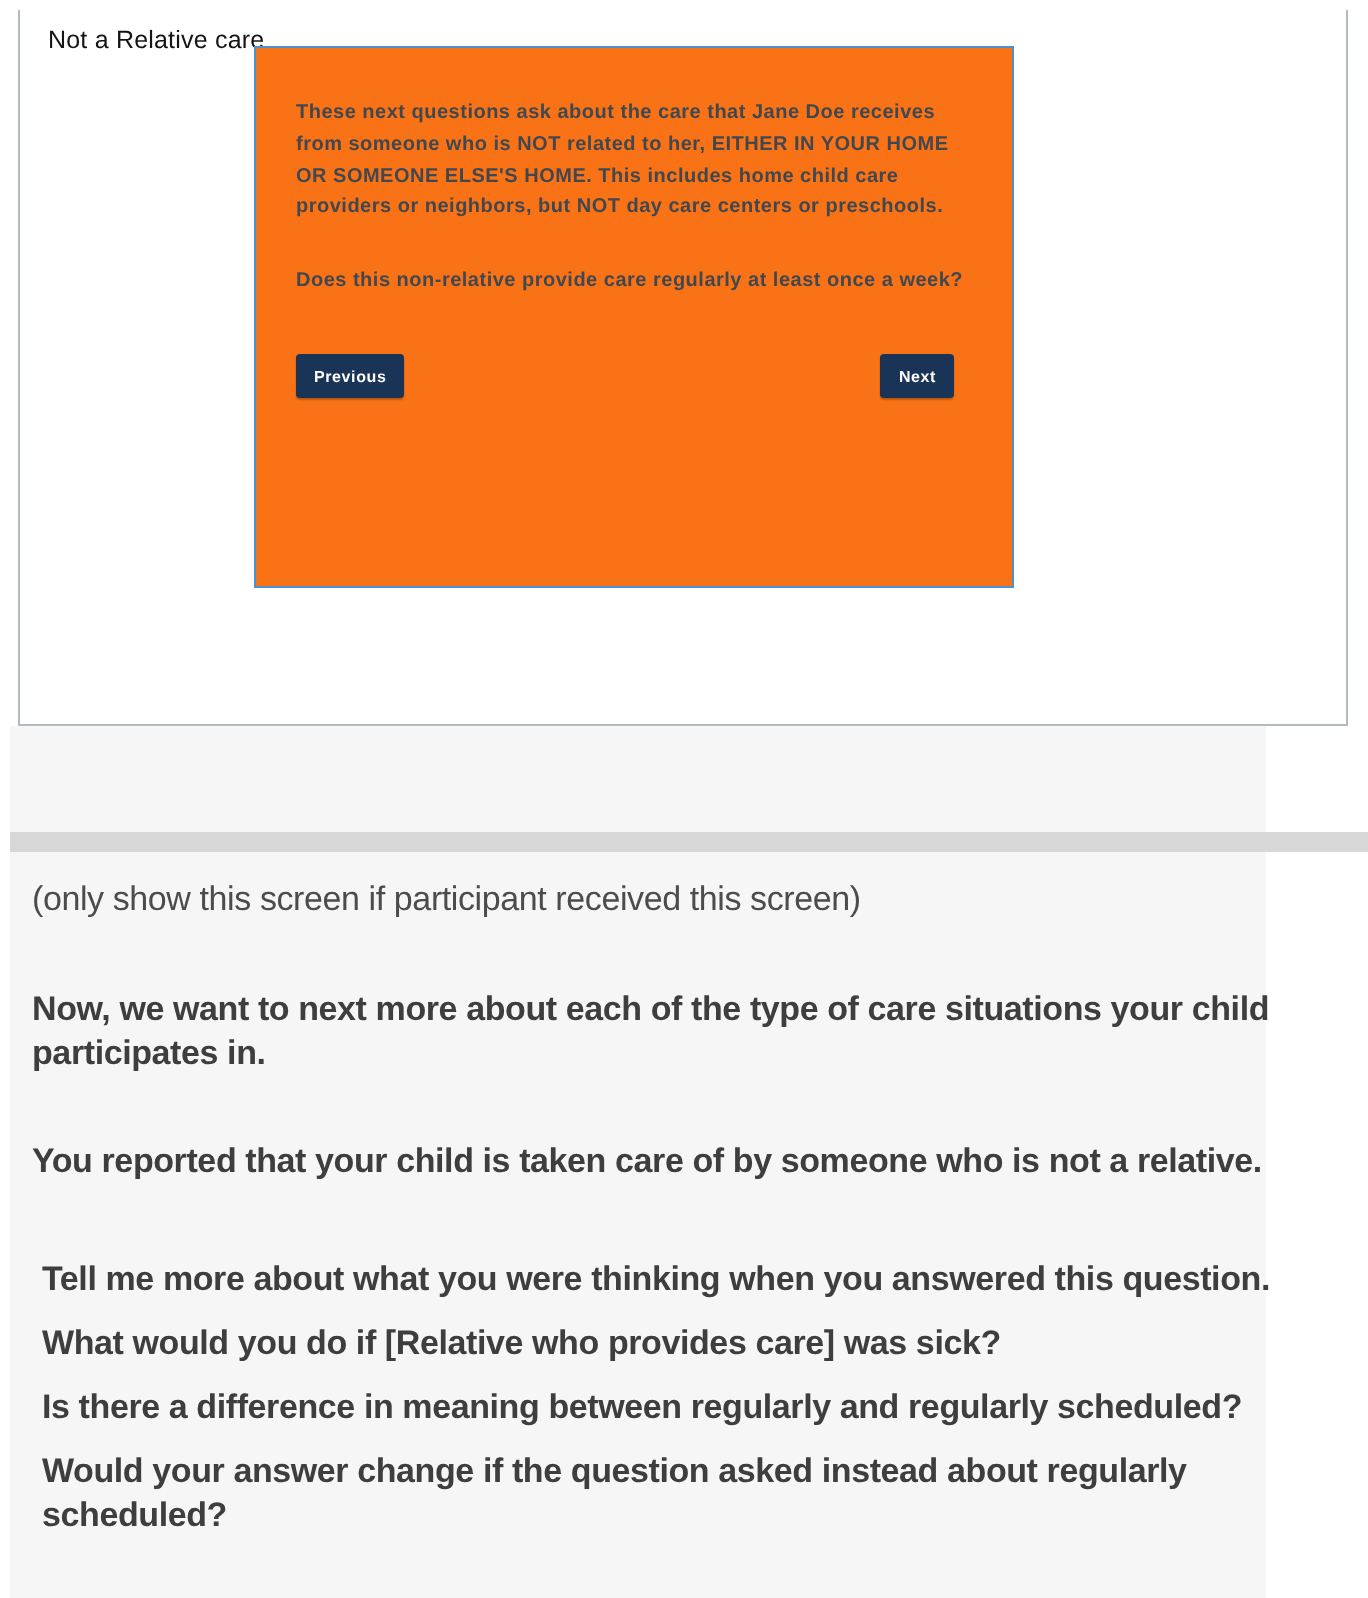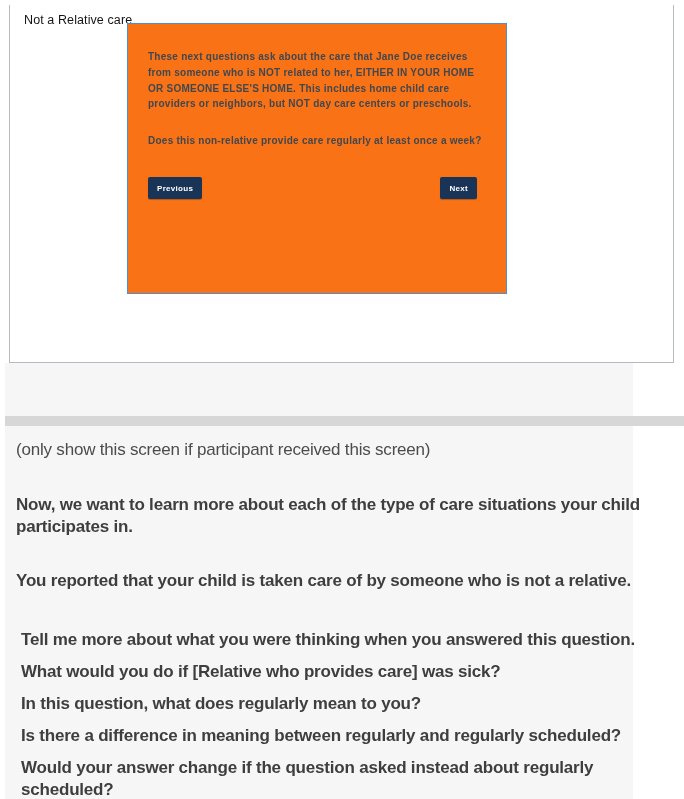--- a/index.html
+++ b/index.html
@@ -141,25 +141,24 @@
     </div>
   </div>
 </div>
 
 <div class="bottom-section">
   <div class="divider"></div>
 
   <div class="notes">
     <div class="condition-note">(only show this screen if participant received this screen)</div>
 
-    <div class="note-paragraph">Now, we want to learn more about each of the type of care situations your child participates in.</div>
+    <div class="note-paragraph">Now, we want to next more about each of the type of care situations your child participates in.</div>
 
     <div class="note-paragraph">You reported that your child is taken care of by someone who is not a relative.</div>
 
     <div>
       <div class="probe-question">Tell me more about what you were thinking when you answered this question.</div>
       <div class="probe-question">What would you do if [Relative who provides care] was sick?</div>
-      <div class="probe-question">In this question, what does regularly mean to you?</div>
       <div class="probe-question">Is there a difference in meaning between regularly and regularly scheduled?</div>
       <div class="probe-question">Would your answer change if the question asked instead about regularly scheduled?</div>
     </div>
   </div>
 </div>
 
 </body></html>

